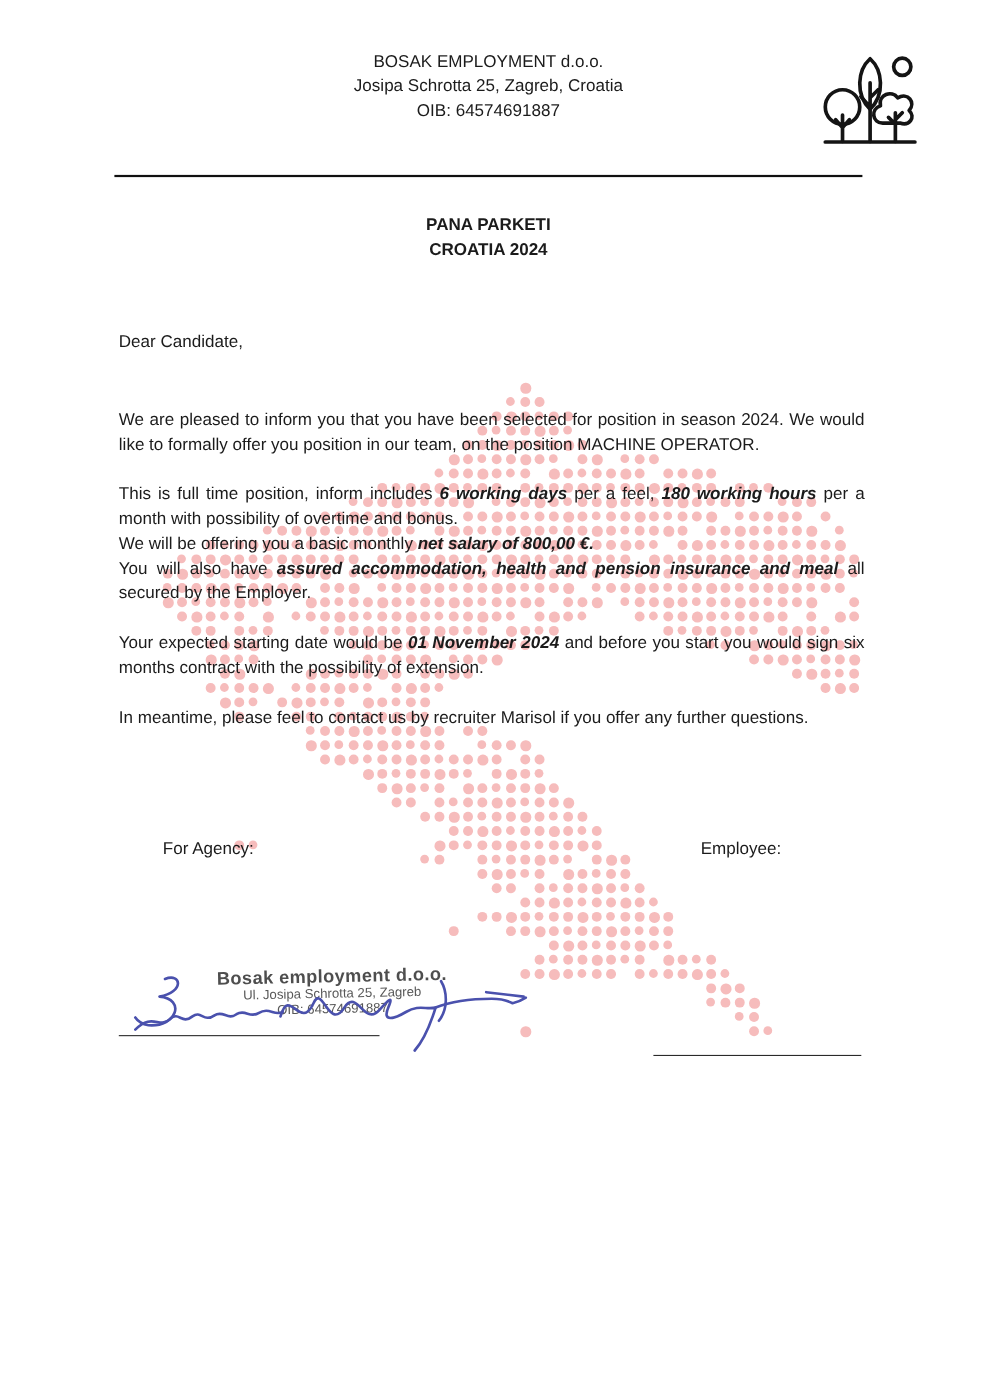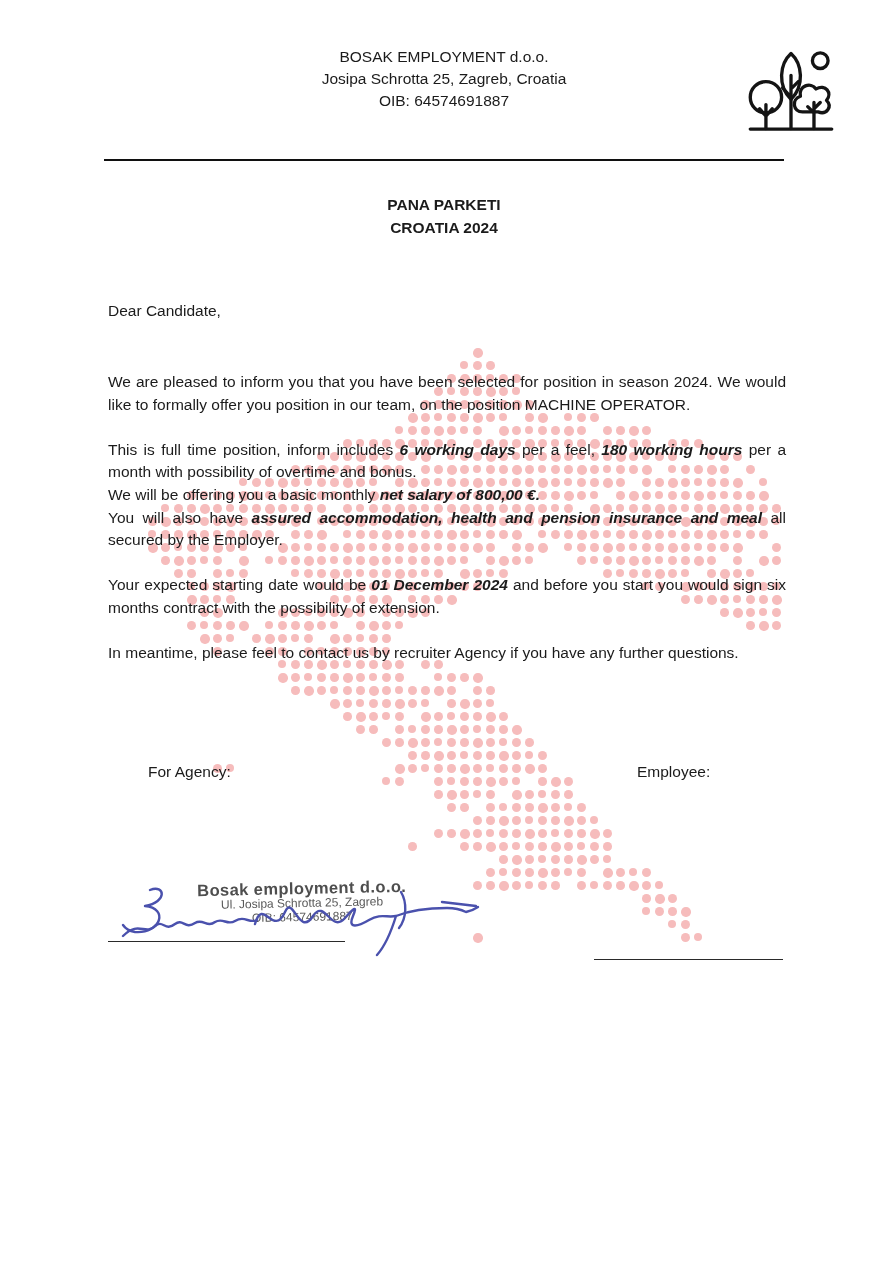--- a/index.html
+++ b/index.html
@@ -896,22 +896,22 @@
       <div class="t2">CROATIA 2024</div>
     </div>
 
     <div class="salutation">Dear Candidate,</div>
 
     <div class="bodycol">
         <p><span>We are pleased to inform you that you have been selected for position in season 2024. We would like to formally offer you position in our team, on the position MACHINE OPERATOR.</span></p>
         <p class="gap"><span>This is full time position, inform includes </span><span class="bi">6 working days</span><span> per a feel, </span><span class="bi">180 working hours</span><span> per a month with possibility of overtime and bonus.</span></p>
         <p><span>We will be offering you a basic monthly </span><span class="bi">net salary of 800,00 €.</span></p>
         <p><span>You will also have </span><span class="bi">assured accommodation, health and pension insurance and meal</span><span> all secured by the Employer.</span></p>
-        <p class="gap"><span>Your expected starting date would be </span><span class="bi">01 December 2024</span><span> and before you start you would sign six months contract with the possibility of extension.</span></p>
-        <p class="gap"><span>In meantime, please feel to contact us by recruiter Agency if you have any further questions.</span></p>
+        <p class="gap"><span>Your expected starting date would be </span><span class="bi">01 November 2024</span><span> and before you start you would sign six months contract with the possibility of extension.</span></p>
+        <p class="gap"><span>In meantime, please feel to contact us by recruiter Marisol if you offer any further questions.</span></p>
       </div>
 
     <div class="siglabels">
       <span class="agency-label">For Agency:</span>
       <span class="employee-label">Employee:</span>
     </div>
 
     <div class="stamp">
       <div class="s1">Bosak employment d.o.o.</div>
       <div class="s2">Ul. Josipa Schrotta 25, Zagreb</div>

